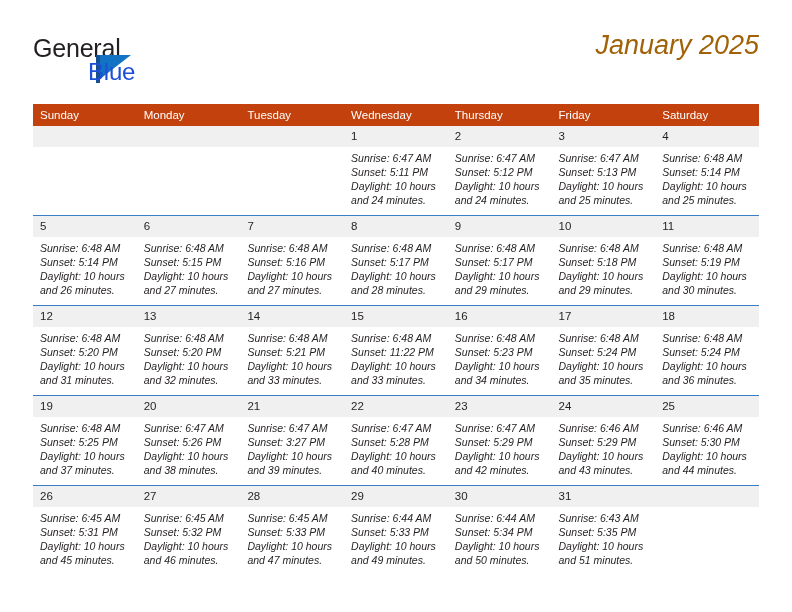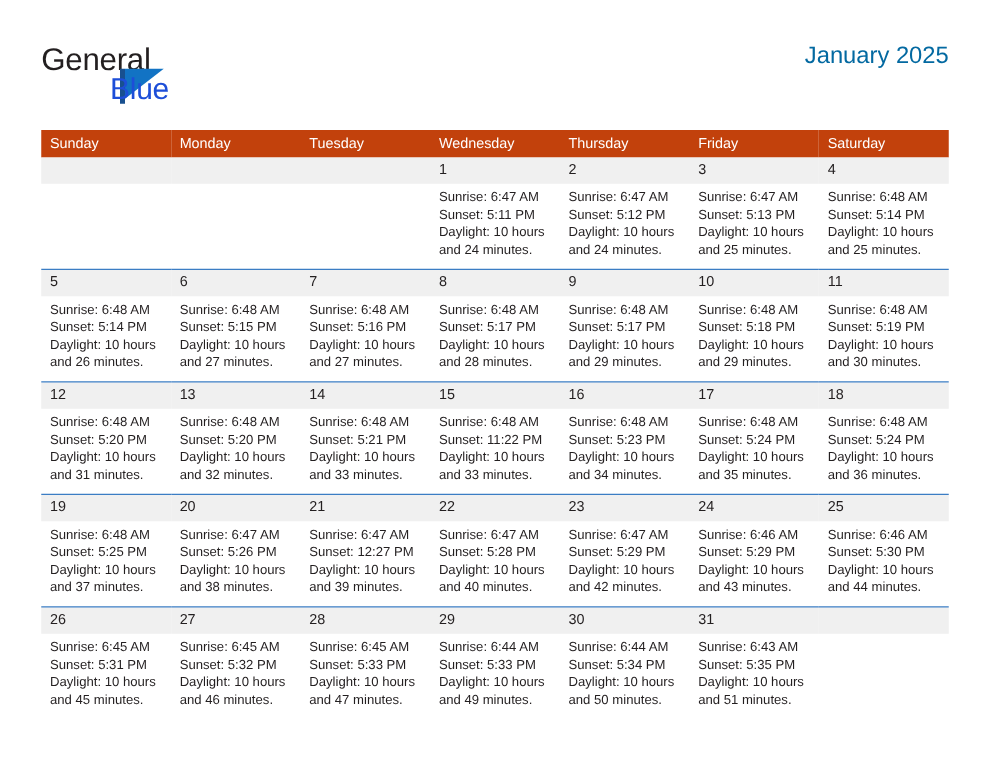--- a/index.html
+++ b/index.html
@@ -72,24 +72,25 @@
     border-bottom: 24px solid transparent;
   }
 
   .title-block {
     position: absolute;
     right: 0;
     top: 0;
     text-align: right;
   }
   .cal-title {
-    font-size: 19px;
+    font-size: 27px;
     line-height: 34px;
-    color: #0369a1;
+    color: #a16207;
     white-space: nowrap;
+    font-style: italic;
   }
   .cal-subtitle {
     font-size: 14.5px;
     line-height: 22px;
     margin-top: 2px;
     color: #231f20;
     white-space: nowrap;
   }
 
   
@@ -131,20 +132,21 @@
     min-height: 13px;
   }
   .daynum.empty {
     color: transparent;
   }
   .details {
     padding: 4px 6px 0 7px;
     font-size: 10.5px;
     line-height: 14.1px;
     color: #231f20;
+    font-style: italic;
   }
   .details div {
     white-space: normal;
   }
 </style>
 </head>
 <body>
 
 <div class="page">
 
@@ -369,21 +371,21 @@
               <div>Sunrise: 6:47 AM</div>
               <div>Sunset: 5:26 PM</div>
               <div>Daylight: 10 hours</div>
               <div>and 38 minutes.</div>
             </div>
           </td>
           <td>
             <div class="daynum">21</div>
             <div class="details">
               <div>Sunrise: 6:47 AM</div>
-              <div>Sunset: 12:27 PM</div>
+              <div>Sunset: 3:27 PM</div>
               <div>Daylight: 10 hours</div>
               <div>and 39 minutes.</div>
             </div>
           </td>
           <td>
             <div class="daynum">22</div>
             <div class="details">
               <div>Sunrise: 6:47 AM</div>
               <div>Sunset: 5:28 PM</div>
               <div>Daylight: 10 hours</div>

